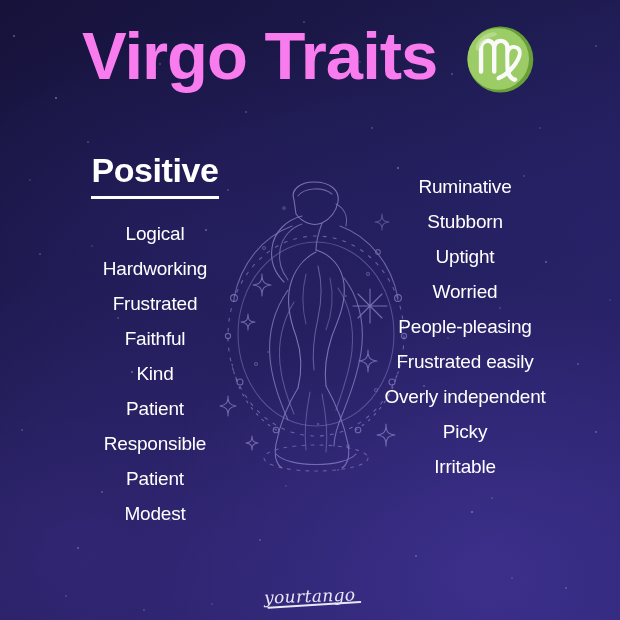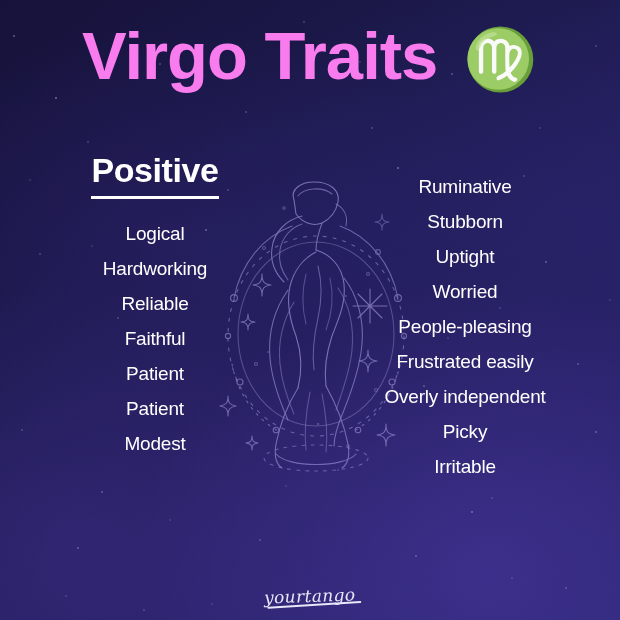--- a/index.html
+++ b/index.html
@@ -278,23 +278,25 @@
     </svg>
   </div>
 
   <div class="cols">
 
     <div class="col">
       <div class="col-head">Positive</div>
       <ul class="trait-list">
         <li class="trait">Logical</li>
         <li class="trait">Hardworking</li>
-        <li class="trait">Reliable</li>
+        <li class="trait">Frustrated</li>
         <li class="trait">Faithful</li>
+        <li class="trait">Kind</li>
         <li class="trait">Patient</li>
+        <li class="trait">Responsible</li>
         <li class="trait">Patient</li>
         <li class="trait">Modest</li>
       </ul>
     </div>
 
     <div class="col">
       <ul class="trait-list">
         <li class="trait">Ruminative</li>
         <li class="trait">Stubborn</li>
         <li class="trait">Uptight</li>

